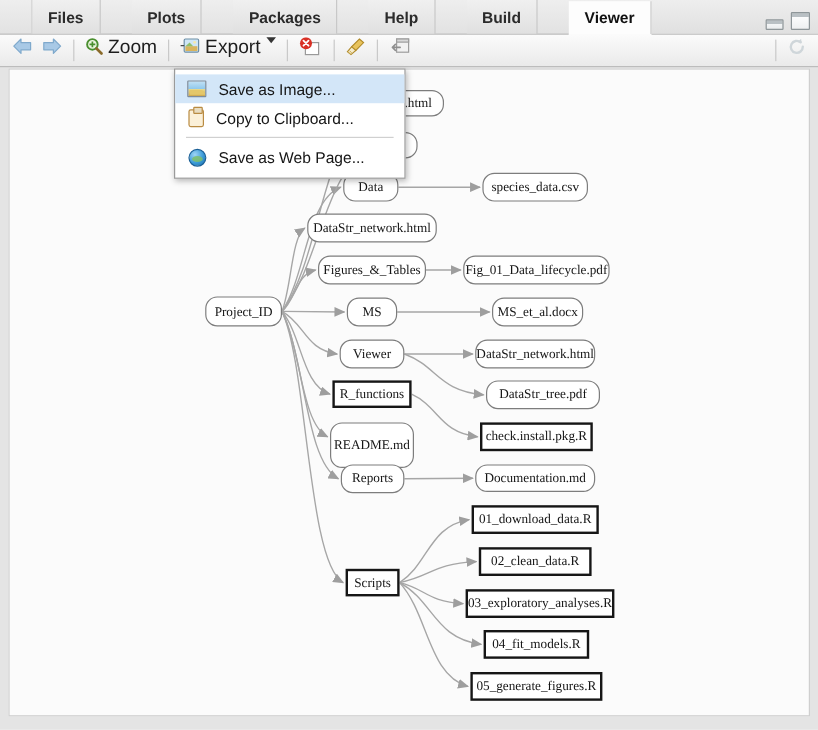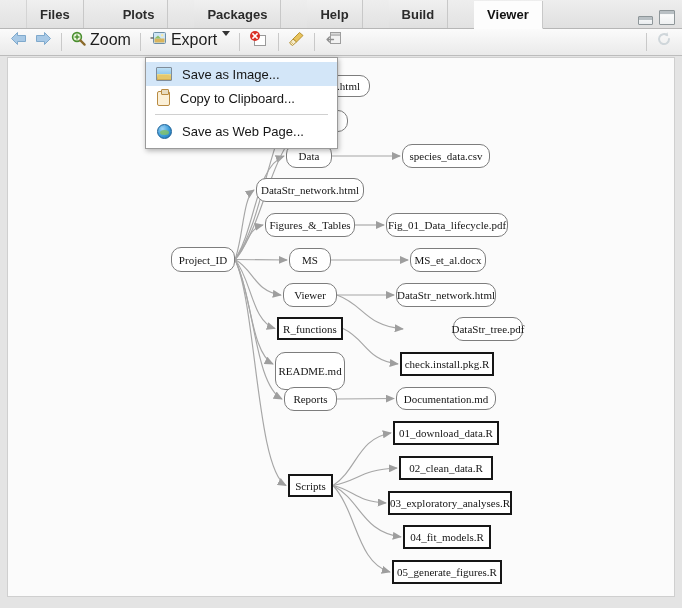--- a/index.html
+++ b/index.html
@@ -438,21 +438,21 @@
           </div>
           <div class="node rounded" style="left: 378px; top: 155px; width: 122px; height: 24px;">
             <span>Fig_01_Data_lifecycle.pdf</span>
           </div>
           <div class="node rounded" style="left: 402px; top: 190px; width: 76px; height: 24px;">
             <span>MS_et_al.docx</span>
           </div>
           <div class="node rounded" style="left: 388px; top: 225px; width: 100px; height: 24px;">
             <span>DataStr_network.html</span>
           </div>
-          <div class="node rounded" style="left: 397px; top: 259px; width: 70px; height: 24px; margin-left: 48px;">
+          <div class="node rounded" style="left: 397px; top: 259px; width: 95px; height: 24px;">
             <span>DataStr_tree.pdf</span>
           </div>
           <div class="node boxed" style="left: 392px; top: 294px; width: 94px; height: 24px;">
             <span>check.install.pkg.R</span>
           </div>
           <div class="node rounded" style="left: 388px; top: 329px; width: 100px; height: 23px;">
             <span>Documentation.md</span>
           </div>
           <div class="node boxed" style="left: 385px; top: 363px; width: 106px; height: 24px;">
             <span>01_download_data.R</span>

